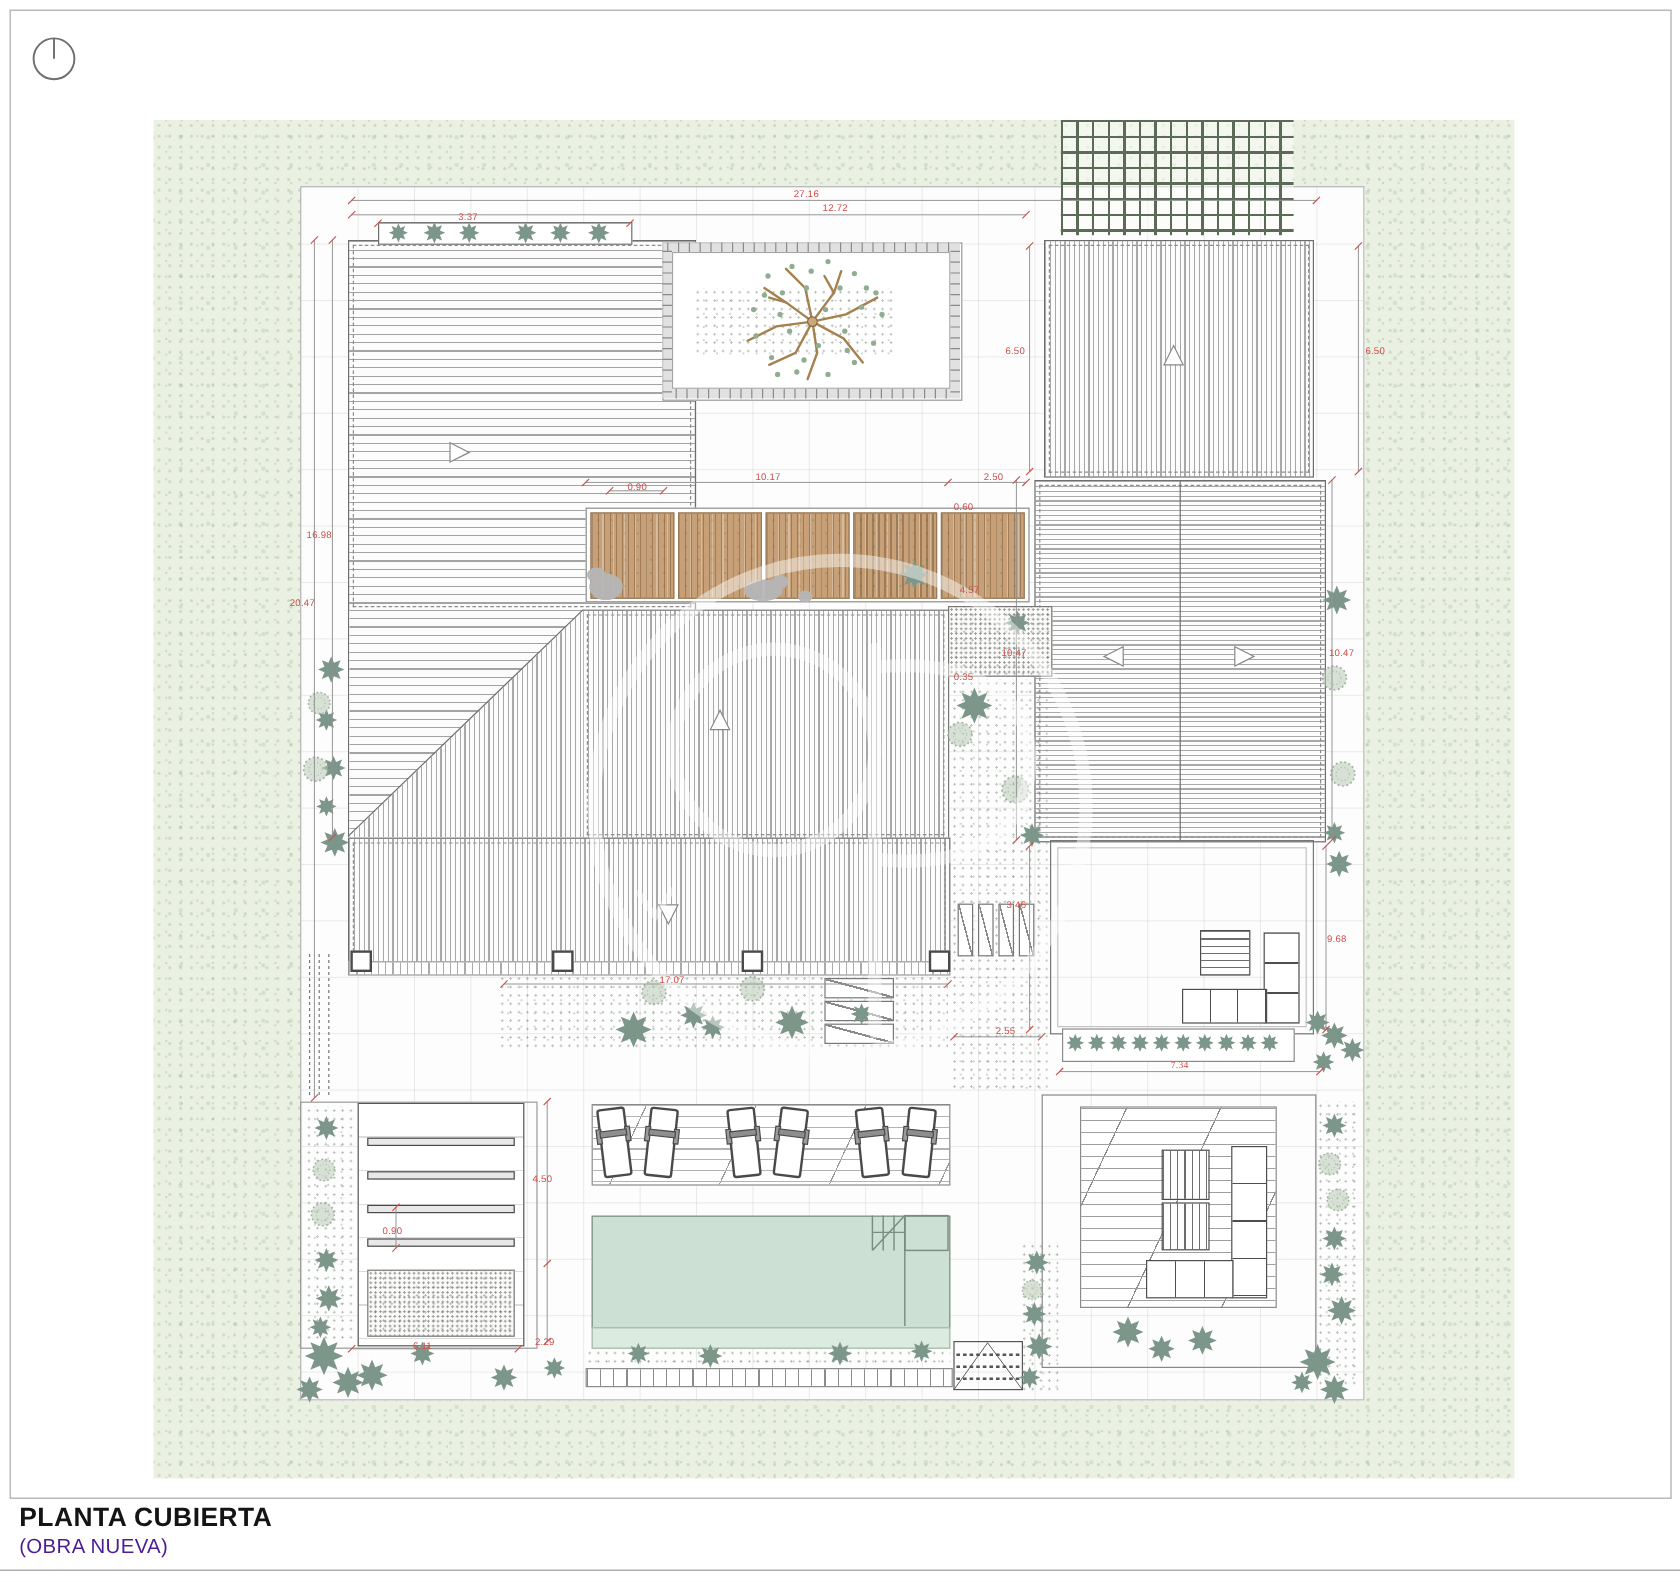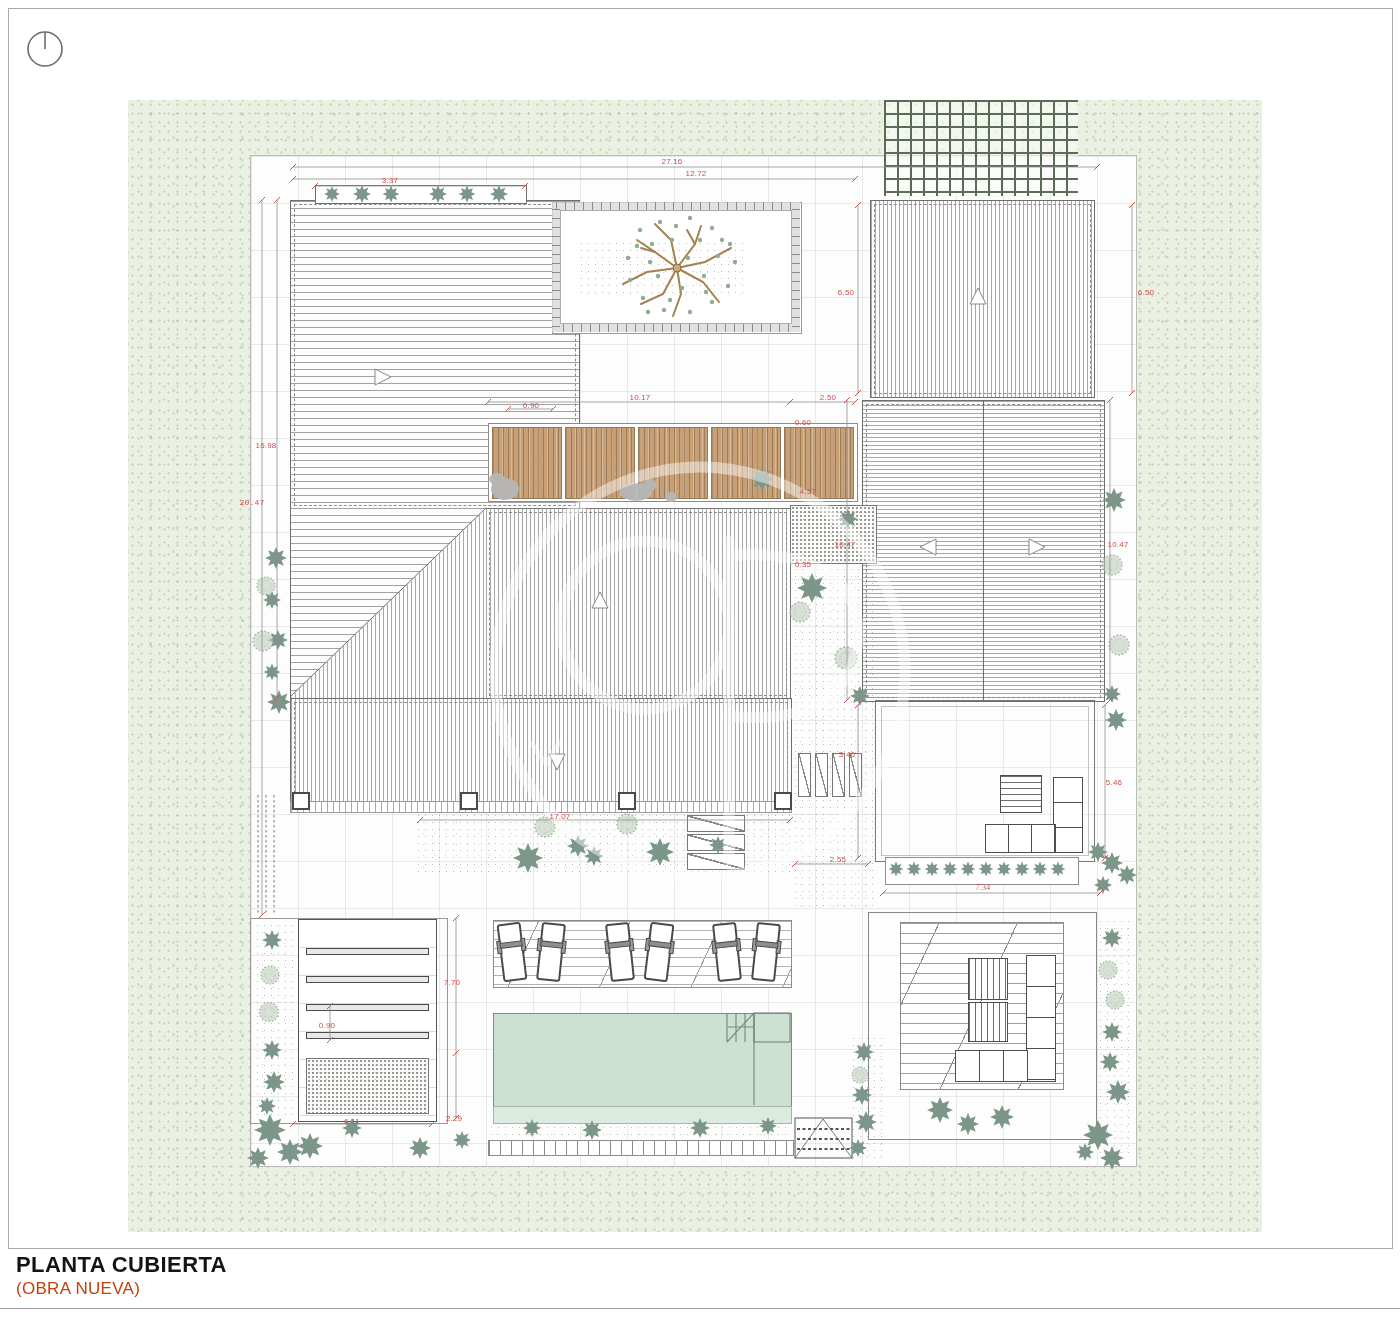--- a/index.html
+++ b/index.html
@@ -77,21 +77,21 @@
   .pavrow{background-color:#fff;border:1px solid #8b8b8b;background-image:repeating-linear-gradient(to right,#8b8b8b 0 1px,transparent 1px 11px);}
   .tickband{background-color:#fff;border:1px solid #999;background-image:repeating-linear-gradient(to right,#ababab 0 1px,transparent 1px 6px);}
   .colpost{width:14px;height:14px;background:#fff;border:2px solid #4a4a4a;}
 
   
   .dim{position:absolute;font-size:8px;line-height:1;color:#cf4e49;transform:translate(-50%,-50%);
        white-space:nowrap;letter-spacing:.2px;}
 
   .titleblock{left:16px;top:1252px;}
   .title{font-size:22px;font-weight:bold;color:#141414;letter-spacing:.4px;}
-  .subtitle{font-size:17px;color:#c2410c;margin-top:1px;letter-spacing:.3px;}
+  .subtitle{font-size:17px;color:#4c1d95;margin-top:1px;letter-spacing:.3px;}
 
   svg.overlay{position:absolute;left:0;top:0;width:1400px;height:1318px;pointer-events:none;}
 </style>
 </head>
 <body>
 
 <div class="page">
 
   <div class="abs bg-green"></div>
 
@@ -417,35 +417,35 @@
       <path d="M560 742 l-14 22 l-14 -20" stroke-width="5"></path>
     </g>
   </svg>
 
   <span class="dim" style="left:672px;top:162px;">27.16</span>
   <span class="dim" style="left:652px;top:174px;margin-left:44px;">12.72</span>
   <span class="dim" style="left:390px;top:181px;">3.37</span>
   <span class="dim" style="left:846px;top:293px;">6.50</span>
   <span class="dim" style="left:1146px;top:293px;">6.50</span>
   <span class="dim" style="left:266px;top:446px;">16.98</span>
-  <span class="dim" style="left:252px;top:503px;font-family:Liberation Mono, monospace;">20.47</span>
+  <span class="dim" style="left:252px;top:503px;">20.47</span>
   <span class="dim" style="left:531px;top:406px;">0.90</span>
   <span class="dim" style="left:640px;top:398px;">10.17</span>
   <span class="dim" style="left:828px;top:398px;">2.50</span>
   <span class="dim" style="left:803px;top:423px;">0.60</span>
   <span class="dim" style="left:808px;top:492px;">4.57</span>
   <span class="dim" style="left:845px;top:545px;">10.47</span>
   <span class="dim" style="left:1118px;top:545px;">10.47</span>
   <span class="dim" style="left:803px;top:565px;">0.35</span>
   <span class="dim" style="left:847px;top:755px;">3.46</span>
-  <span class="dim" style="left:1114px;top:783px;">5.46</span>
+  <span class="dim" style="left:1114px;top:783px;">9.68</span>
   <span class="dim" style="left:560px;top:817px;">17.07</span>
   <span class="dim" style="left:838px;top:860px;">2.55</span>
   <span class="dim" style="left:983px;top:888px;font-family:Liberation Serif, serif;">7.34</span>
-  <span class="dim" style="left:452px;top:983px;">7.70</span>
+  <span class="dim" style="left:452px;top:983px;">4.50</span>
   <span class="dim" style="left:327px;top:1026px;">0.90</span>
   <span class="dim" style="left:454px;top:1119px;">2.29</span>
   <span class="dim" style="left:352px;top:1122px;">6.11</span>
 
   <div class="abs frame"></div>
   <div class="abs bottomline"></div>
   <div class="abs titleblock">
     <div class="title">PLANTA CUBIERTA</div>
     <div class="subtitle">(OBRA NUEVA)</div>
   </div>

